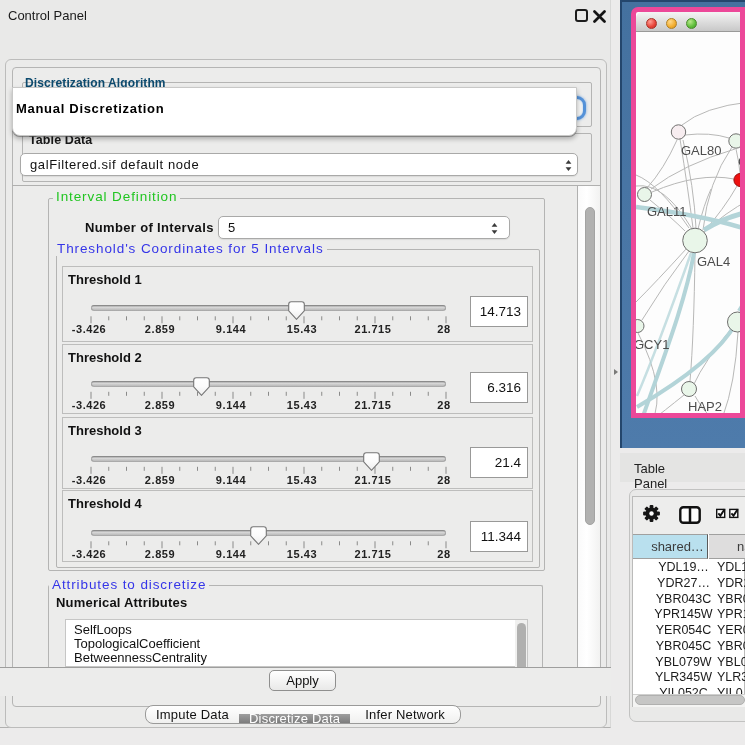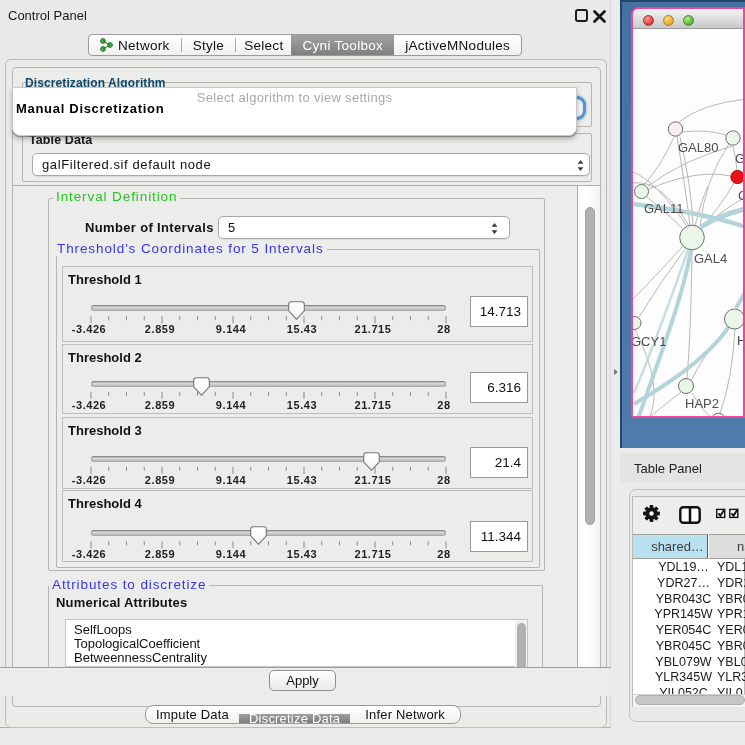--- a/index.html
+++ b/index.html
@@ -1,18 +1,18 @@
 <!DOCTYPE html>
 <html><head><meta charset="utf-8">
 <style>
 * { margin:0; padding:0; box-sizing:border-box; }
 html,body { width:745px; height:745px; overflow:hidden; background:#ecebeb;
   font-family:"Liberation Sans", sans-serif; }
 .abs { position:absolute; }
-#stage { position:relative; width:745px; height:745px;padding-left:46px; }
+#stage { position:relative; width:607px; height:745px;padding-left:46px; }
 
 
 #cpwin { left:0; top:0; width:611px; height:728px; background:#e9e9e8;
   border-right:1px solid #d8d8d7; border-bottom:1px solid #b0b0af; }
 #cptitle { left:8px; top:8px; font-size:13px; color:#1a1a1a; }
 #floaticon { left:575px; top:9px; width:13px; height:13px; border:2px solid #1c1c1c; border-radius:3px; }
 #closeicon { left:593px; top:9px; }
 
 
 #toptabs { left:88px; top:34px; height:22px; border:1px solid #9b9b9b; border-radius:4px;
@@ -69,21 +69,21 @@
   border:1px solid #c8c8c7; border-radius:0 0 8px 8px;
   box-shadow:0 1px 0 rgba(90,90,90,0.55), 0 3px 5px rgba(0,0,0,0.28); z-index:30; font-size:13px; }
 #popup .r1 { position:absolute; top:2px; width:100%; text-align:center; color:#a9a9a8; letter-spacing:0.3px; }
 #popup .r2 { position:absolute; top:13px; left:3px; font-weight:bold; color:#000; letter-spacing:0.7px; }
 #popup .r3 { position:absolute; top:27.5px; left:3px; color:#000; letter-spacing:0.4px; }
 
 
 #bluewin { left:620px; top:0; width:125px; height:448px;
   background:linear-gradient(#44719f,#4e7bab); border-left:2px solid #24466c; border-top:2px solid #24466c; }
 #netwin { left:631px; top:7px; width:114px; height:411px; background:#fdfdfd;
-  border:2px solid #ec4899; border-radius:7px 0 0 0; overflow:hidden; }
+  border:5px solid #ec4899; border-radius:7px 0 0 0; overflow:hidden; }
 #nettitle { left:0; top:0; width:114px; height:20px; border-radius:6px 0 0 0;
   background:linear-gradient(#f4f4f4,#c8c8c8); border-bottom:1px solid #9a9a99; }
 .tl { position:absolute; top:5.5px; width:11px; height:11px; border-radius:50%; }
 
 #tpbar { left:620px; top:453px; width:125px; height:29px; background:#e4e4e3; }
 #tptext { left:634px; top:461px; font-size:13px; color:#222; }
 #tpcontainer { left:629px; top:489px; width:120px; height:233px; background:#e9e9e8;
   border:1px solid #c2c2c1; border-radius:7px 0 0 7px; }
 #tpwhite { left:632px; top:496px; width:113px; height:211px; background:#ffffff; border:1px solid #bbbbba; }
 
@@ -104,47 +104,32 @@
 <body>
 <div id="stage">
 
   <div class="abs" id="cpwin"></div>
   <div class="abs" id="cptitle">Control Panel</div>
   <div class="abs" id="floaticon"></div>
   <div class="abs" id="closeicon"><svg width="13" height="13" viewBox="0 0 13 13">
         <path d="M1.5 1.5 L11.5 11.5 M11.5 1.5 L1.5 11.5" stroke="#141414" stroke-width="2.7" stroke-linecap="round"></path>
       </svg></div>
 
-  <div class="abs" id="toptabs">
-    <div class="ttab"><svg id="neticon" viewBox="0 0 13 14">
-          <circle cx="3" cy="3" r="2.4" fill="#3fae49" stroke="#2a7a33"></circle>
-          <circle cx="3" cy="11" r="2.4" fill="#3fae49" stroke="#2a7a33"></circle>
-          <circle cx="10" cy="7" r="2.4" fill="#3fae49" stroke="#2a7a33"></circle>
-          <line x1="3" y1="3" x2="10" y2="7" stroke="#2a7a33"></line>
-          <line x1="3" y1="11" x2="10" y2="7" stroke="#2a7a33"></line>
-        </svg>Network</div>
-    <div class="tsep"></div>
-    <div class="ttab">Style</div>
-    <div class="tsep"></div>
-    <div class="ttab">Select</div>
-    <div class="ttab sel">Cyni Toolbox</div>
-    <div class="ttab">jActiveMNodules</div>
-  </div>
 
   <div class="abs" id="outerpanel"></div>
   <div class="abs" id="contentpanel"></div>
 
   <div class="group" style="left:22px; top:82px; width:570px; height:45px;"></div>
   <div class="glabel" style="left:22px; top:76px; font-weight:bold; font-size:12px; letter-spacing:0.1px; color:#0c4a6e;">Discretization Algorithm</div>
 
   <div class="abs" style="left:540px; top:96px; width:46px; height:24px; border:3.5px solid #5592d8; border-radius:9px; box-shadow:0 0 3px #74a7e0, inset 0 0 2px #9cc1e8; background:#f5f5f4;"></div>
 
   <div class="group" style="left:22px; top:133px; width:570px; height:49px;"></div>
   <div class="glabel" style="left:26px; top:133px; font-weight:bold; font-size:12.5px; letter-spacing:0.1px; color:#1a1a1a; background:#ececeb;">Table Data</div>
-  <div class="combo" style="left:32px; top:153px; width:558px; height:23px;text-align:center;">galFiltered.sif default node
+  <div class="combo" style="left:20px; top:153px; width:558px; height:23px;text-align:center;">galFiltered.sif default node
     <svg class="arrows" style="right:4px; top:6px;" width="7" height="11" viewBox="0 0 7 11">
         <path d="M3.5 0 L6.4 3.8 L0.6 3.8 Z" fill="#3a3a3a"></path>
         <path d="M3.5 11 L6.4 7.2 L0.6 7.2 Z" fill="#3a3a3a"></path>
       </svg>
   </div>
 
   <div class="abs" style="left:12px; top:185px; width:589px; height:482px; border-top:1px solid #b0b0af;"></div>
   <div class="abs" style="left:577px; top:185px; width:1px; height:482px; background:#b0b0af;"></div>
   <div class="abs" id="vscrolltrack"></div>
   <div class="abs" id="vthumb"></div>
@@ -361,21 +346,20 @@
 
   <div class="abs" id="applybar"></div>
   <div class="abs" id="applybtn">Apply</div>
   <div class="abs" id="bottabs">
     <div class="btab">Impute Data</div>
     <div class="btab sel">Discretize Data</div>
     <div class="btab">Infer Network</div>
   </div>
 
   <div class="abs" id="popup">
-    <div class="r1">Select algorithm to view settings</div>
     <div class="r2">Manual Discretization</div>
   </div>
 
   <div class="abs" id="bluewin"></div>
   <div class="abs" id="netwin">
     <div class="abs" id="nettitle"></div>
     <div class="tl" style="left:10px; background:radial-gradient(circle at 35% 30%, #ff9f96, #e74338 60%, #c03028); border:1px solid #a83228;"></div>
     <div class="tl" style="left:30px; background:radial-gradient(circle at 35% 30%, #ffd98a, #f2ad2e 60%, #cf8f20); border:1px solid #b07f23;"></div>
     <div class="tl" style="left:50px; background:radial-gradient(circle at 35% 30%, #b8e98a, #5dbd3a 60%, #459729); border:1px solid #4a8a2c;"></div>
     <svg class="abs" style="left:0px; top:20px;" width="113" height="390" viewBox="632 28 113 390">

